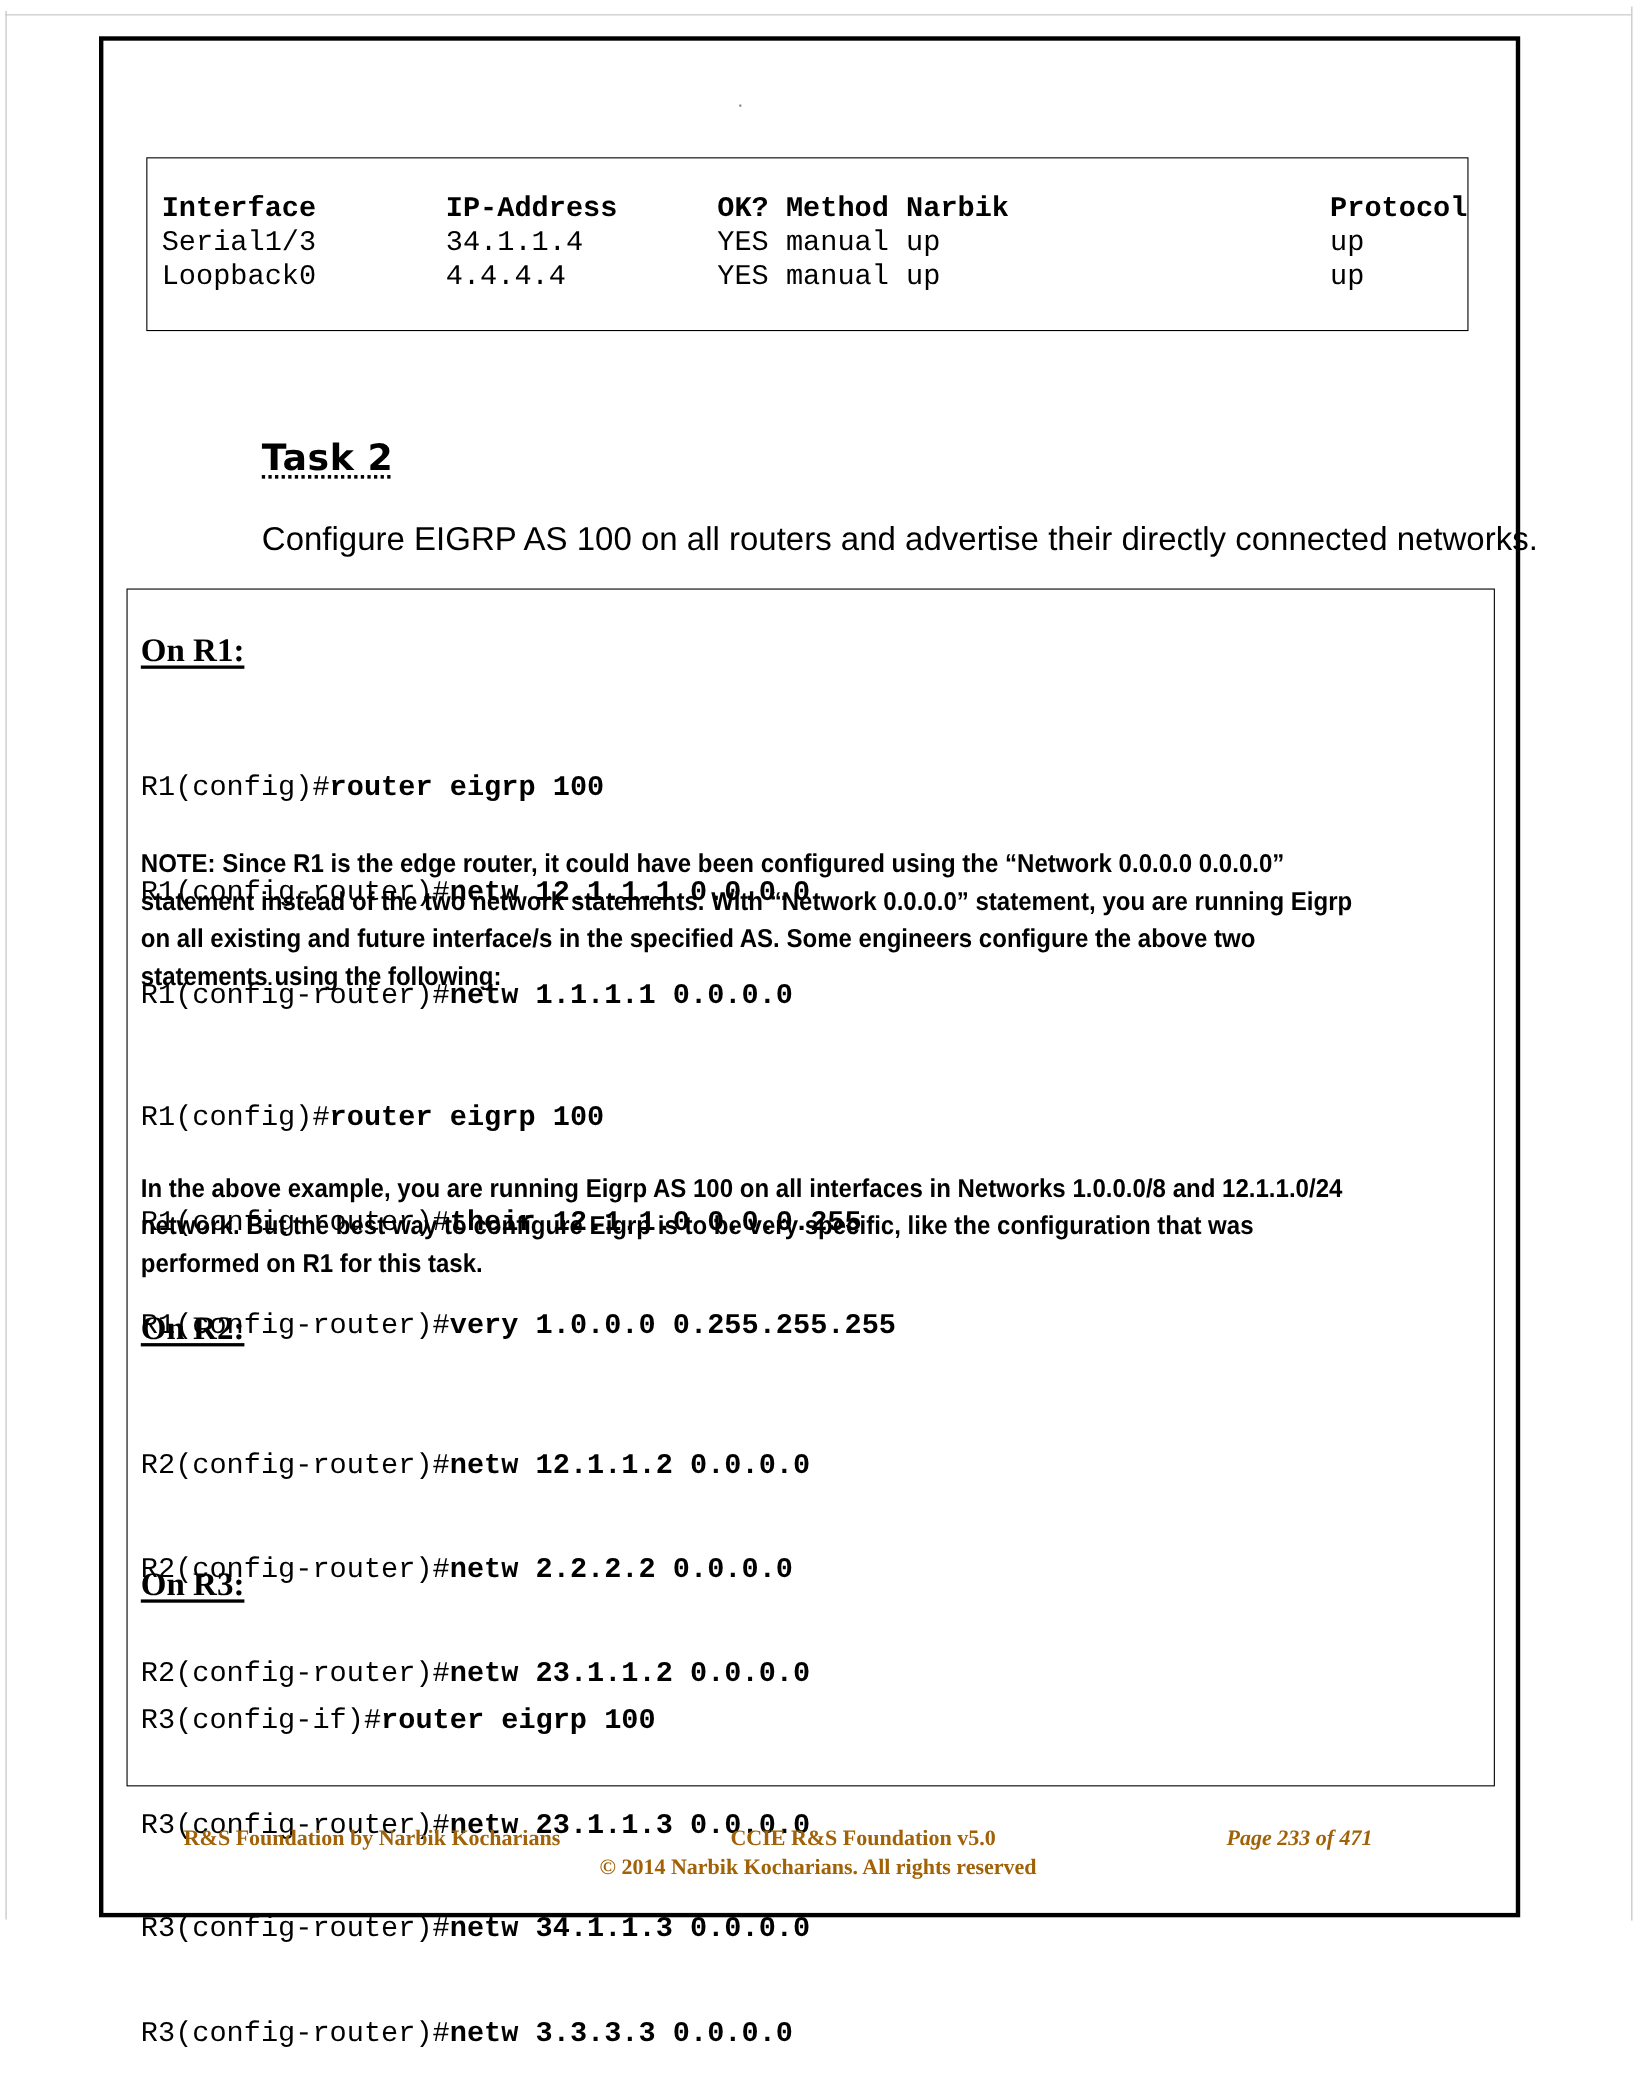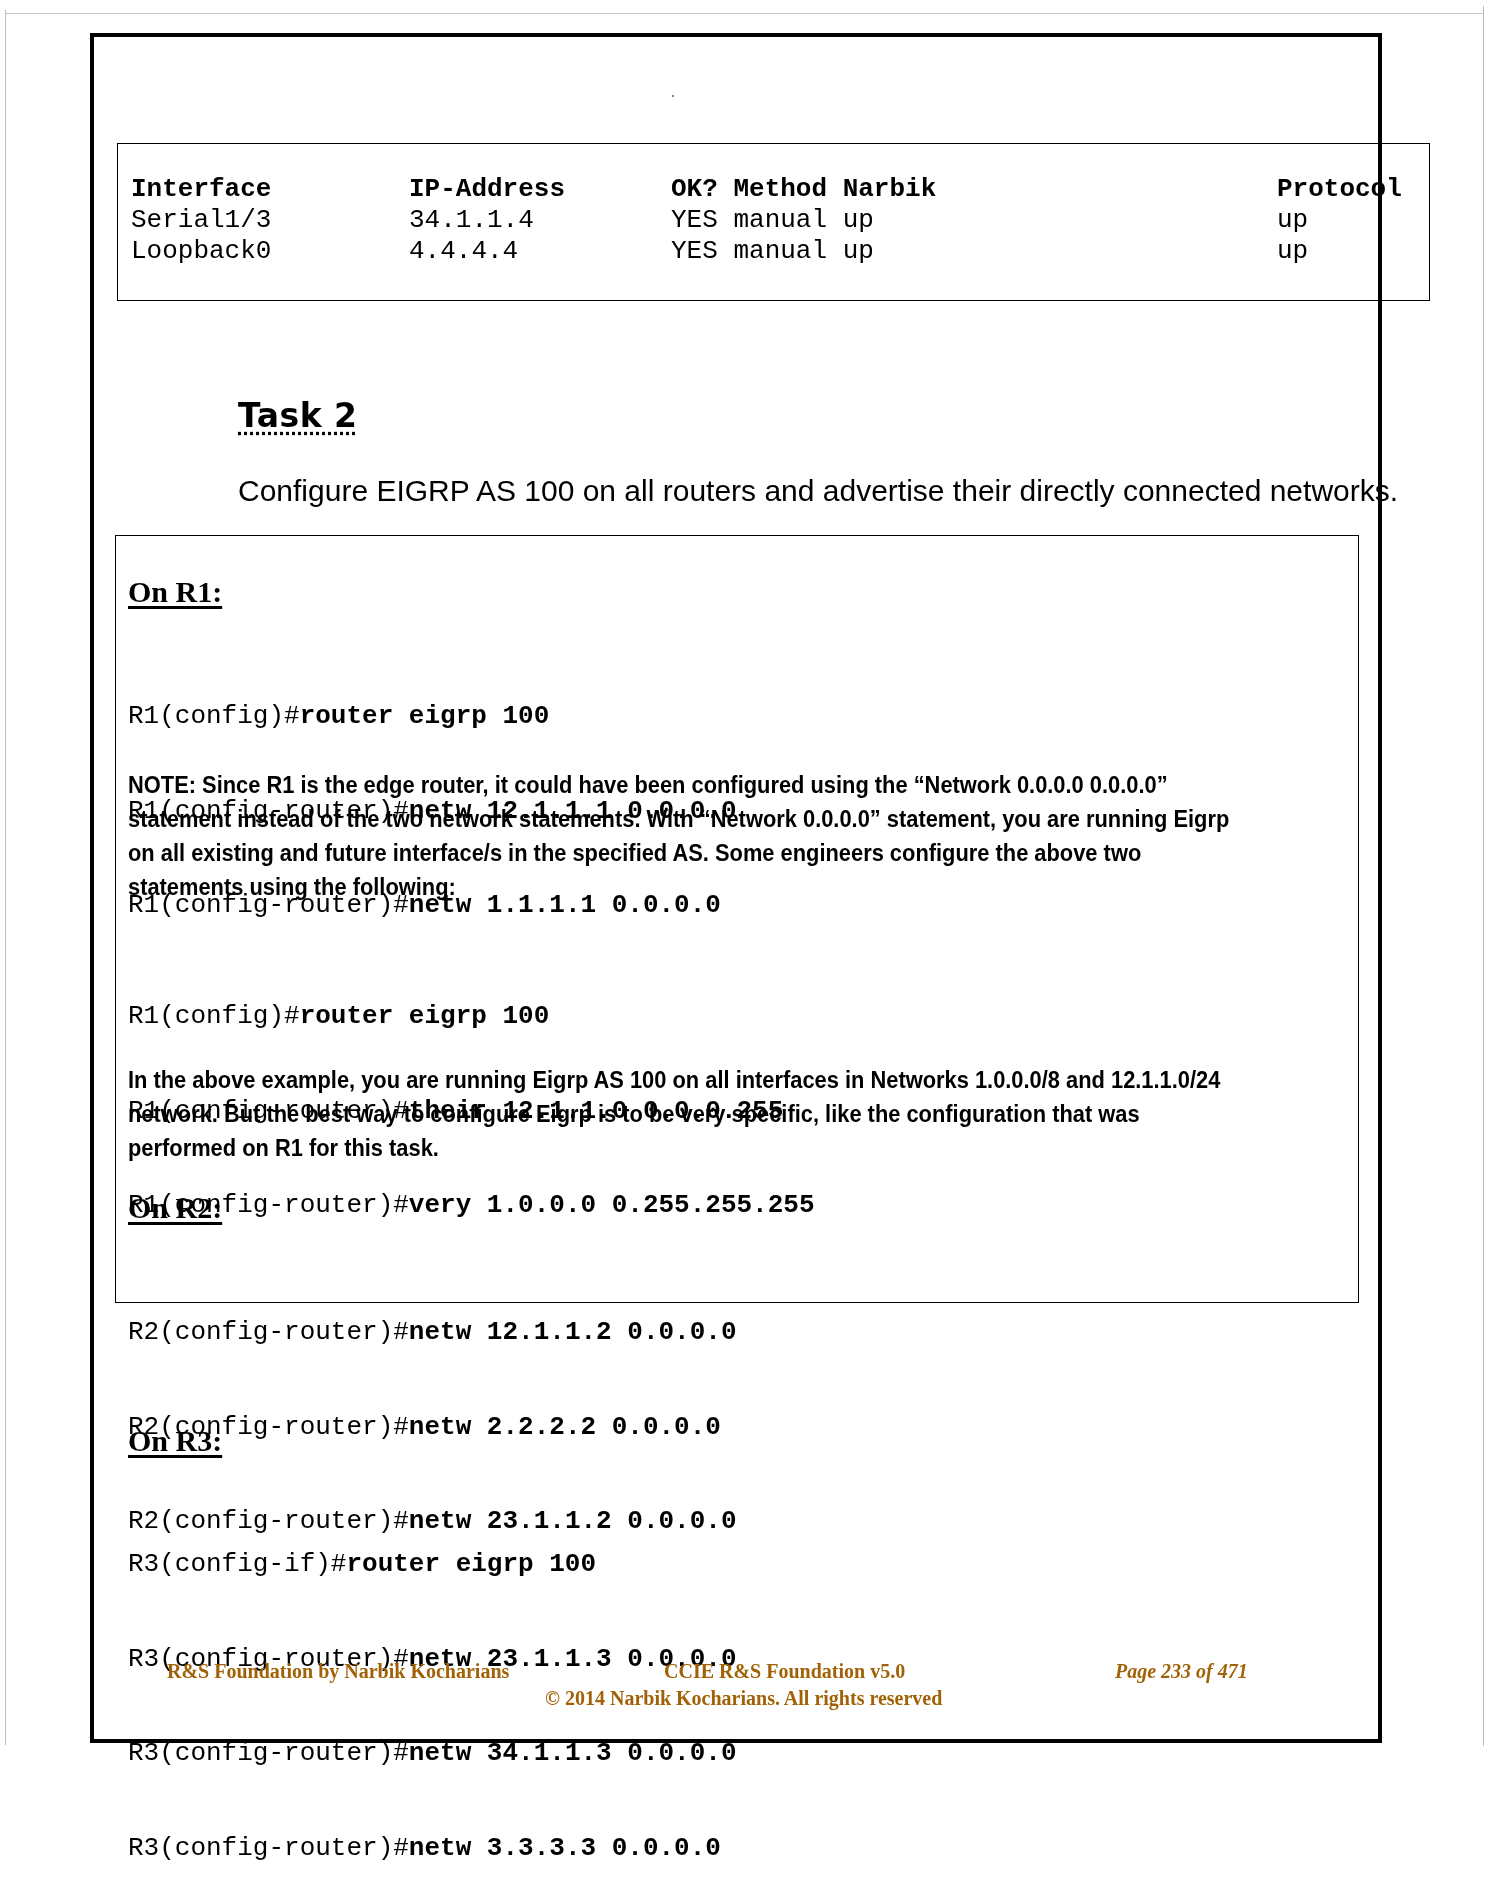--- a/index.html
+++ b/index.html
@@ -2,28 +2,28 @@
 <html><head>
 <meta charset="utf-8">
 <style>
   html, body { margin:0; padding:0; background:#ffffff; }
   body { width:1492px; height:1896px; position:relative; overflow:hidden; color:#000; }
   .scan-edge-left { position:absolute; left:5px; top:10px; width:1px; height:1735px; background:#bdbdbd; }
   .scan-edge-right { position:absolute; left:1483px; top:6px; width:1px; height:1740px; background:#bdbdbd; }
   .scan-edge-top { position:absolute; left:5px; top:13px; width:1478px; height:1px; background:#c4c4c4; }
   .page-frame { position:absolute; left:90px; top:33px; width:1292px; height:1710px; border:4px solid #000; box-sizing:border-box; }
   .mono { font-family:"Liberation Mono", "DejaVu Sans Mono", monospace; }
-  .output-box { position:absolute; left:117px; top:143px; width:1313px; height:158px; border:1.5px solid #000; box-sizing:border-box; }
+  .output-box { position:absolute; left:133px; top:143px; width:1202px; height:158px; border:1.5px solid #000; box-sizing:border-box; }
   .out-table { position:absolute; left:13px; top:30px; border-collapse:collapse; font-size:26px; line-height:31px; }
   .out-table td, .out-table th { padding:0; white-space:pre; text-align:left; vertical-align:top; }
   .out-table th { font-weight:bold; }
   .c1 { width:278px; } .c2 { width:262px; } .c3 { width:366px; } .c4 { width:240px; }
   .task-heading { position:absolute; left:238px; top:396px; font-family:"DejaVu Sans", sans-serif; font-weight:bold; font-size:33px; letter-spacing:0.5px; text-decoration:underline; text-decoration-style:dotted; text-underline-offset:5px; }
   .task-desc { position:absolute; left:238px; top:474px; font-family:"Liberation Sans", sans-serif; font-size:30px; }
-  .content-box { position:absolute; left:115px; top:535px; width:1244px; height:768px; border:1.5px solid #000; box-sizing:border-box; }
+  .content-box { position:absolute; left:115px; top:535px; width:1244px; height:1089px; border:1.5px solid #000; box-sizing:border-box; }
   .section { position:absolute; left:12px; }
   .router-heading { font-family:"Liberation Serif", serif; font-weight:bold; font-size:30px; text-decoration:underline; text-underline-offset:4px; margin:0; }
   .cmd-block { font-size:26px; line-height:31.5px; white-space:pre; }
   .cmd-line .cmd { font-weight:bold; }
   .note { font-family:"Liberation Sans", sans-serif; font-weight:bold; font-size:23.5px; line-height:34px; width:1205px; transform:scaleX(0.93); transform-origin:left top; }
   .footer { position:absolute; font-family:"Liberation Serif", serif; font-weight:bold; font-size:20px; color:#a16207; }
   .footer.italic { font-style:italic; }
   .stray-dot { position:absolute; width:2px; height:2px; background:#888; }
 </style>
 </head>

